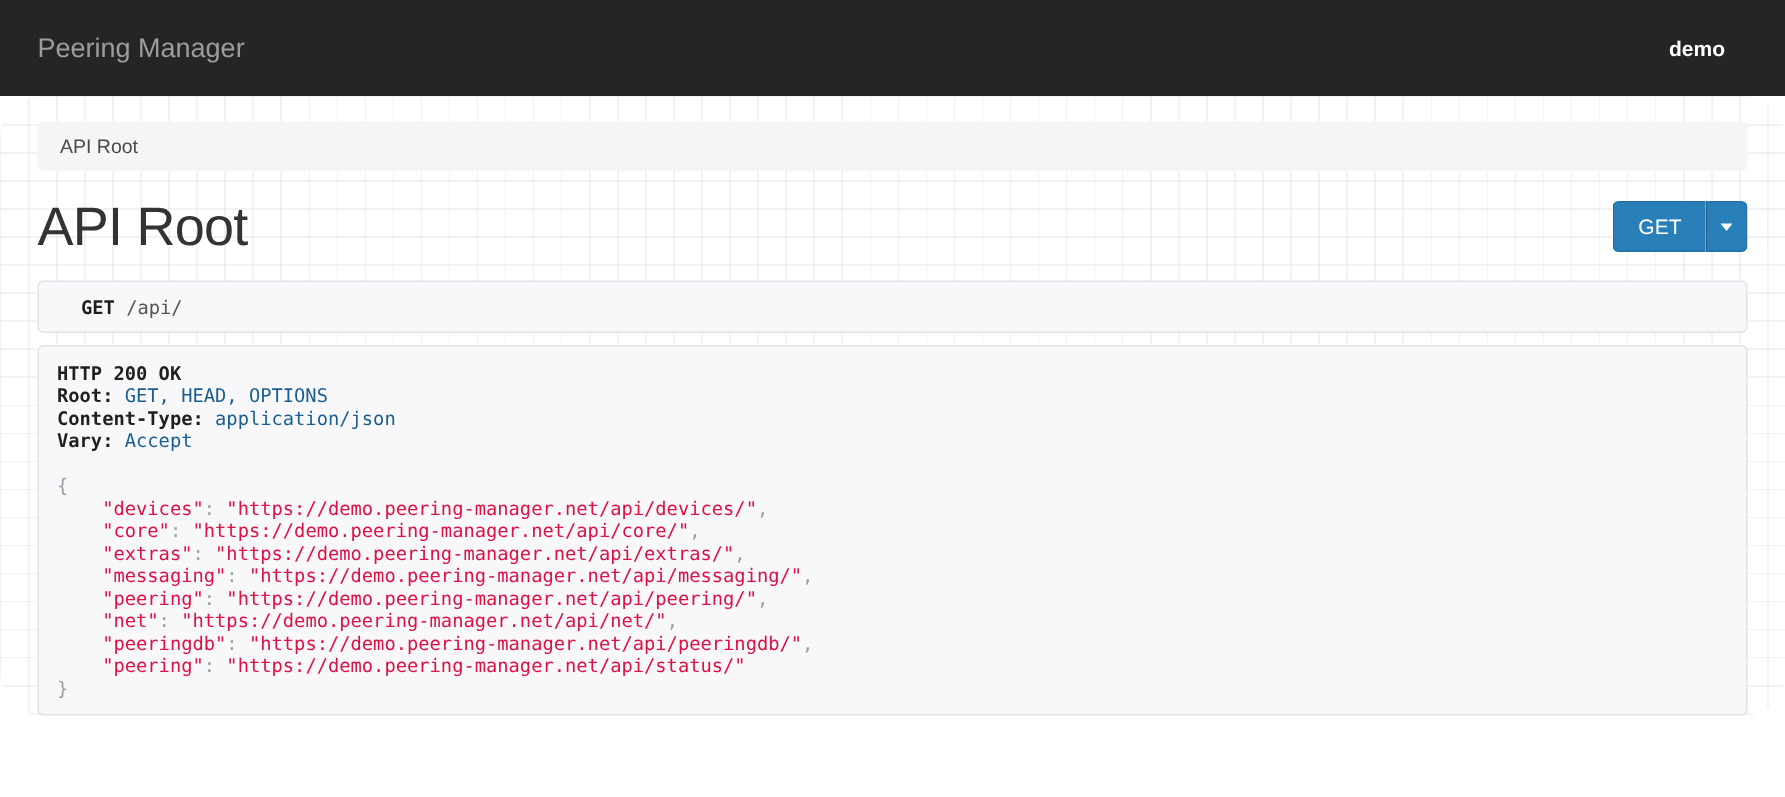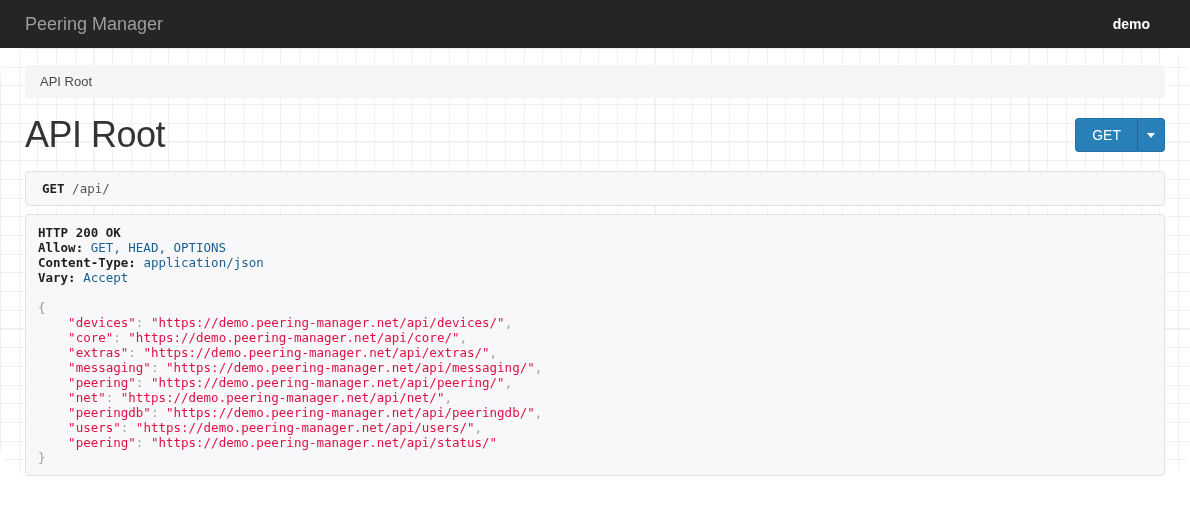--- a/index.html
+++ b/index.html
@@ -7,21 +7,21 @@
   body {
     width: 1190px;
     height: 531px;
     background: #ffffff;
     font-family: "Liberation Sans", sans-serif;
     overflow: hidden;
   }
 
   
   .navbar {
-    height: 48px;
+    height: 64px;
     background: var(--navbar_bg, #252525);
     display: flex;
     align-items: center;
     justify-content: space-between;
     padding: 0 40px 0 25px;
   }
   .navbar-brand {
     color: #9d9d9d;
     font-size: 18px;
     text-decoration: none;
@@ -109,21 +109,21 @@
   
   .code-box {
     background: #f8f8fa;
     border: 1px solid #e1e1e8;
     border-radius: 4px;
     font-family: "DejaVu Sans Mono", "Liberation Mono", monospace;
     font-size: 12.5px;
     line-height: 15px;
     color: #555;
   }
-  .request-box { margin-top: 11px; padding: 9px 16px; }
+  .request-box { margin-top: 11px; padding: 9px 28px; }
   .response-box { margin-top: 8px; padding: 10px 9px 10px 12px; }
 
   .line { white-space: pre; min-height: 15px; }
   .bold-hdr { font-weight: bold; color: #1f1f1f; }
   .lit { color: var(--literal_blue, #195f91); text-align: right; }
   .pun { color: var(--punctuation_gray, #93a1a1); }
   .str { color: var(--string_red, #dd1144); }
   .str::before, .str::after { content: '"'; }
   .entry { padding-left: 4ch; }
   a.url-link { text-decoration: none; cursor: pointer; }
@@ -155,34 +155,33 @@
     </div>
   </div>
 
   <div class="code-box request-box">
     <div class="line"><span class="req-method">GET</span><span> </span><span class="req-path">/api/</span></div>
   </div>
 
   <div class="code-box response-box">
     <div class="line bold-hdr">HTTP 200 OK</div>
 
-    <div class="line"><span class="bold-hdr">Allow:</span><span> </span><span class="lit">GET, HEAD, OPTIONS</span></div>
+    <div class="line"><span class="bold-hdr">Root:</span><span> </span><span class="lit">GET, HEAD, OPTIONS</span></div>
     <div class="line"><span class="bold-hdr">Content-Type:</span><span> </span><span class="lit">application/json</span></div>
     <div class="line"><span class="bold-hdr">Vary:</span><span> </span><span class="lit">Accept</span></div>
 
     <div class="line"></div>
 
     <div class="line pun">{</div>
 
     <div class="line entry"><span class="str">devices</span><span class="pun">: </span><a class="str url-link">https://demo.peering-manager.net/api/devices/</a><span class="pun">,</span></div>
     <div class="line entry"><span class="str">core</span><span class="pun">: </span><a class="str url-link">https://demo.peering-manager.net/api/core/</a><span class="pun">,</span></div>
     <div class="line entry"><span class="str">extras</span><span class="pun">: </span><a class="str url-link">https://demo.peering-manager.net/api/extras/</a><span class="pun">,</span></div>
     <div class="line entry"><span class="str">messaging</span><span class="pun">: </span><a class="str url-link">https://demo.peering-manager.net/api/messaging/</a><span class="pun">,</span></div>
     <div class="line entry"><span class="str">peering</span><span class="pun">: </span><a class="str url-link">https://demo.peering-manager.net/api/peering/</a><span class="pun">,</span></div>
     <div class="line entry"><span class="str">net</span><span class="pun">: </span><a class="str url-link">https://demo.peering-manager.net/api/net/</a><span class="pun">,</span></div>
     <div class="line entry"><span class="str">peeringdb</span><span class="pun">: </span><a class="str url-link">https://demo.peering-manager.net/api/peeringdb/</a><span class="pun">,</span></div>
-    <div class="line entry"><span class="str">users</span><span class="pun">: </span><a class="str url-link">https://demo.peering-manager.net/api/users/</a><span class="pun">,</span></div>
     <div class="line entry"><span class="str">peering</span><span class="pun">: </span><a class="str url-link">https://demo.peering-manager.net/api/status/</a></div>
 
     <div class="line pun">}</div>
   </div>
 
 </div>
 
 </body></html>

